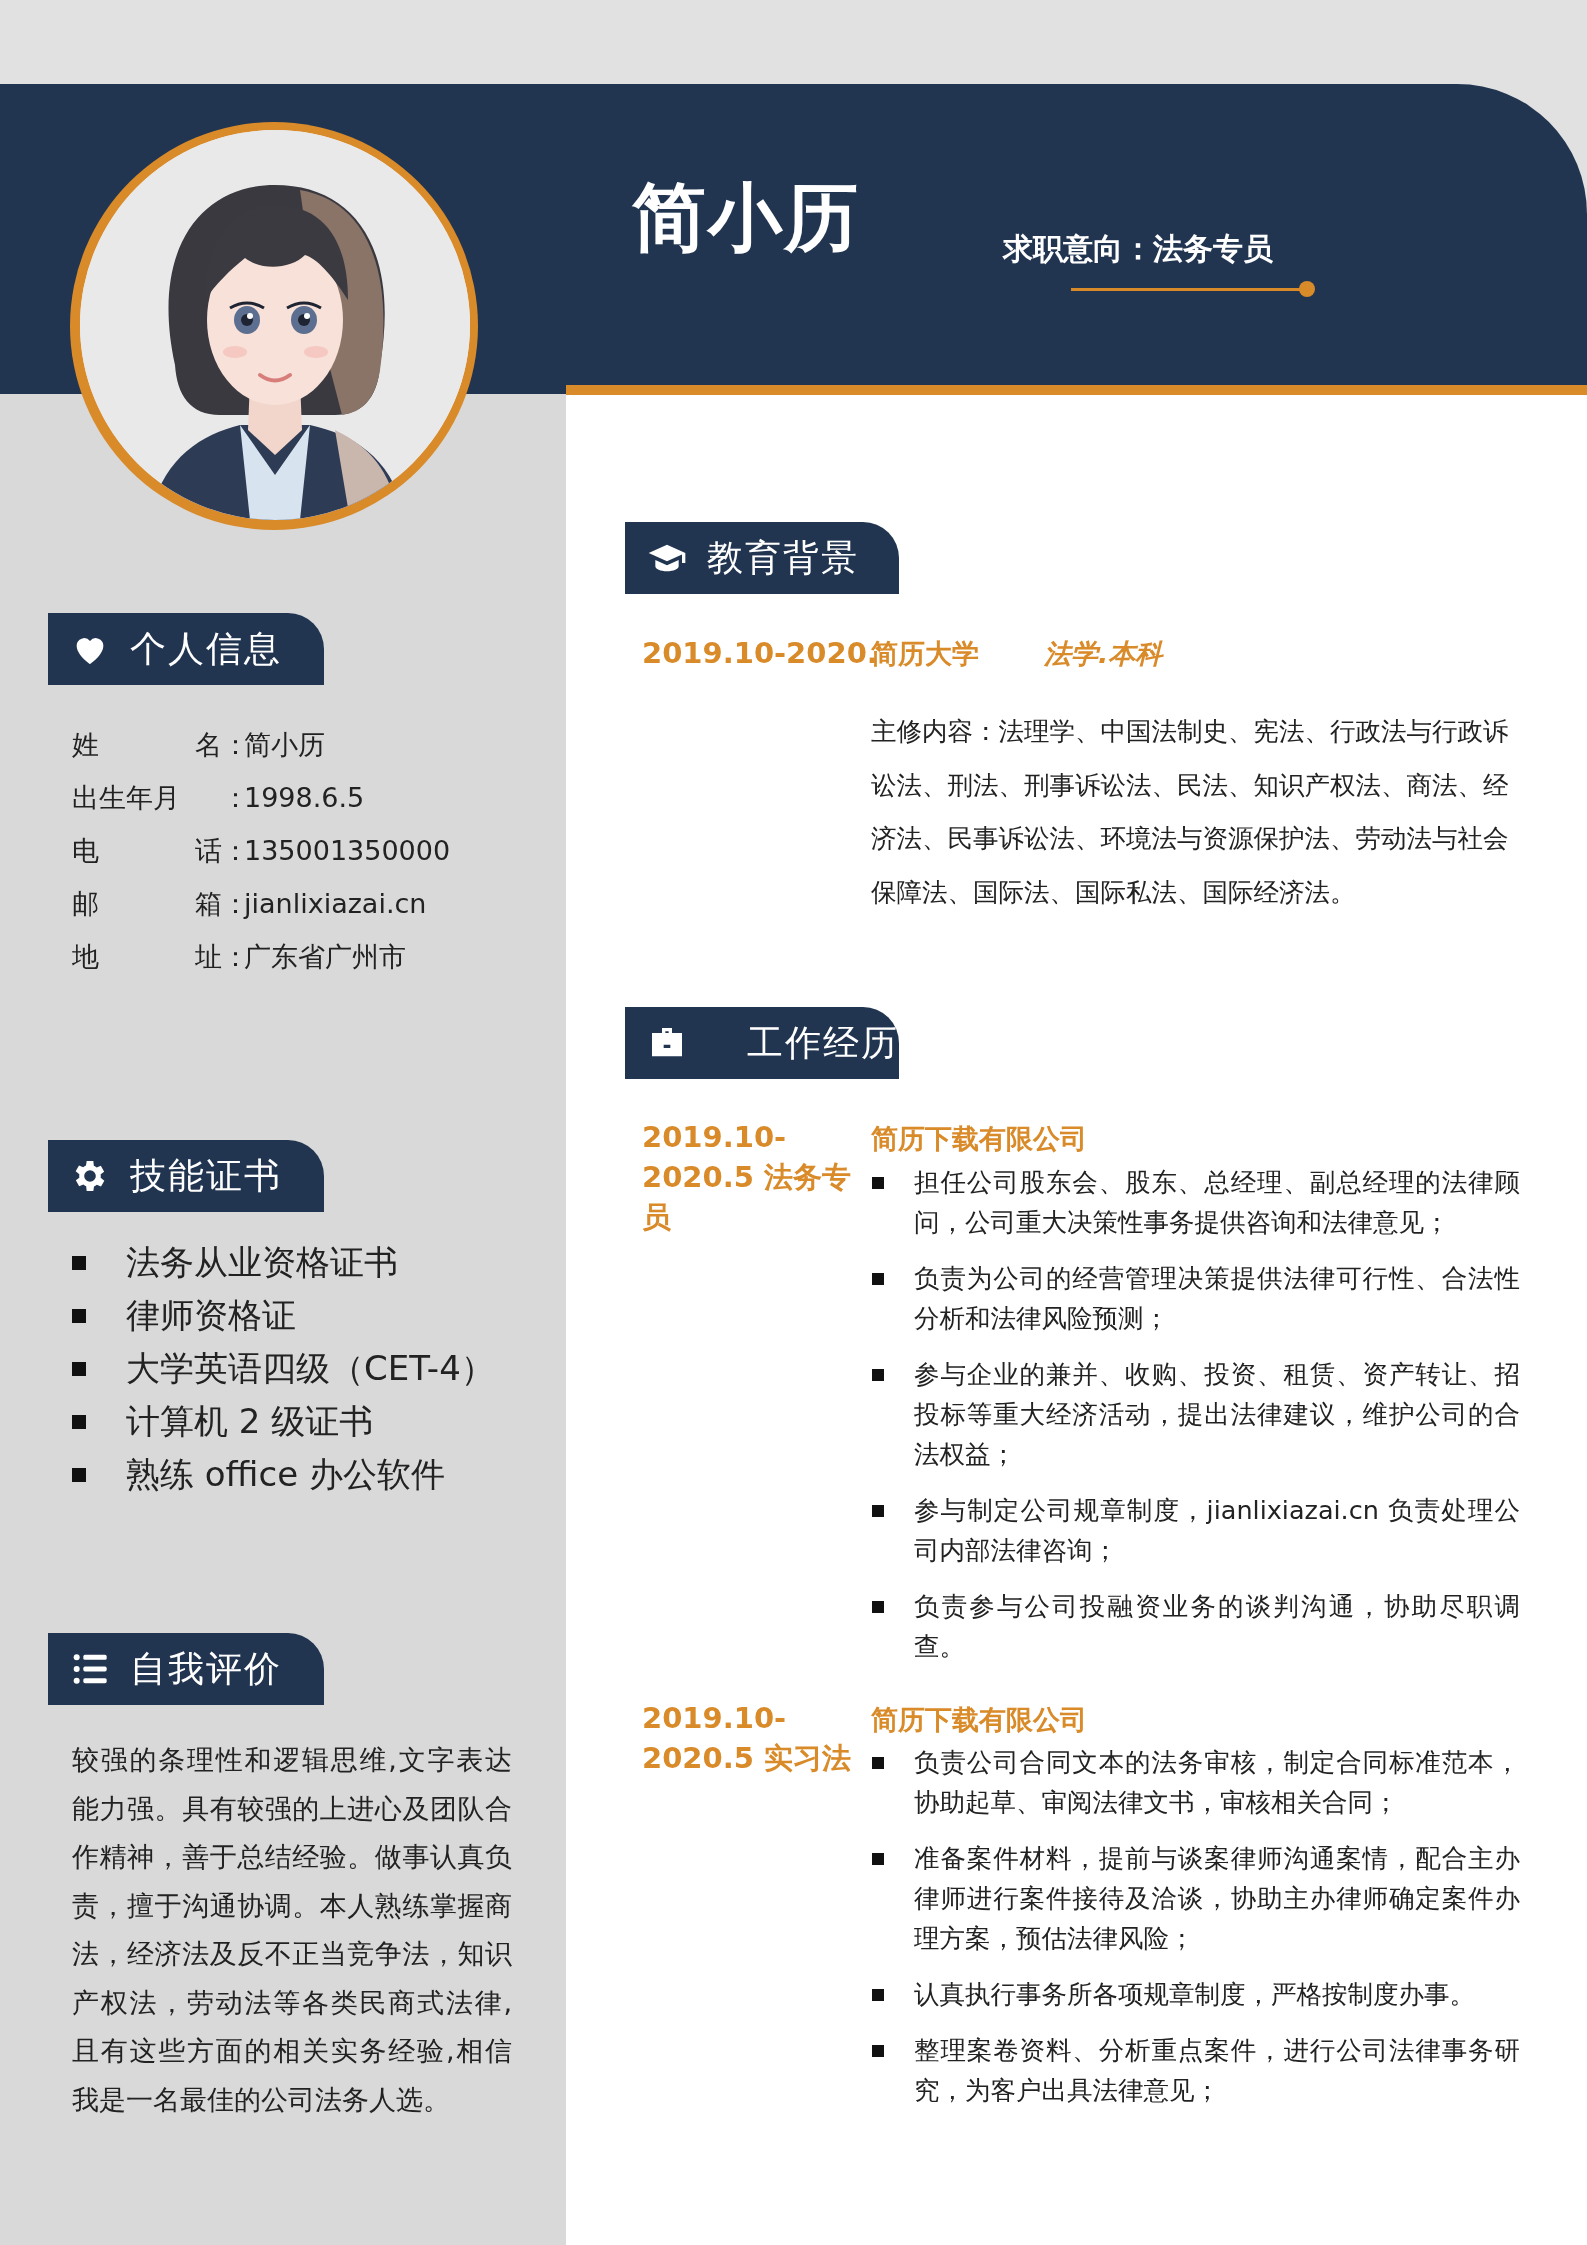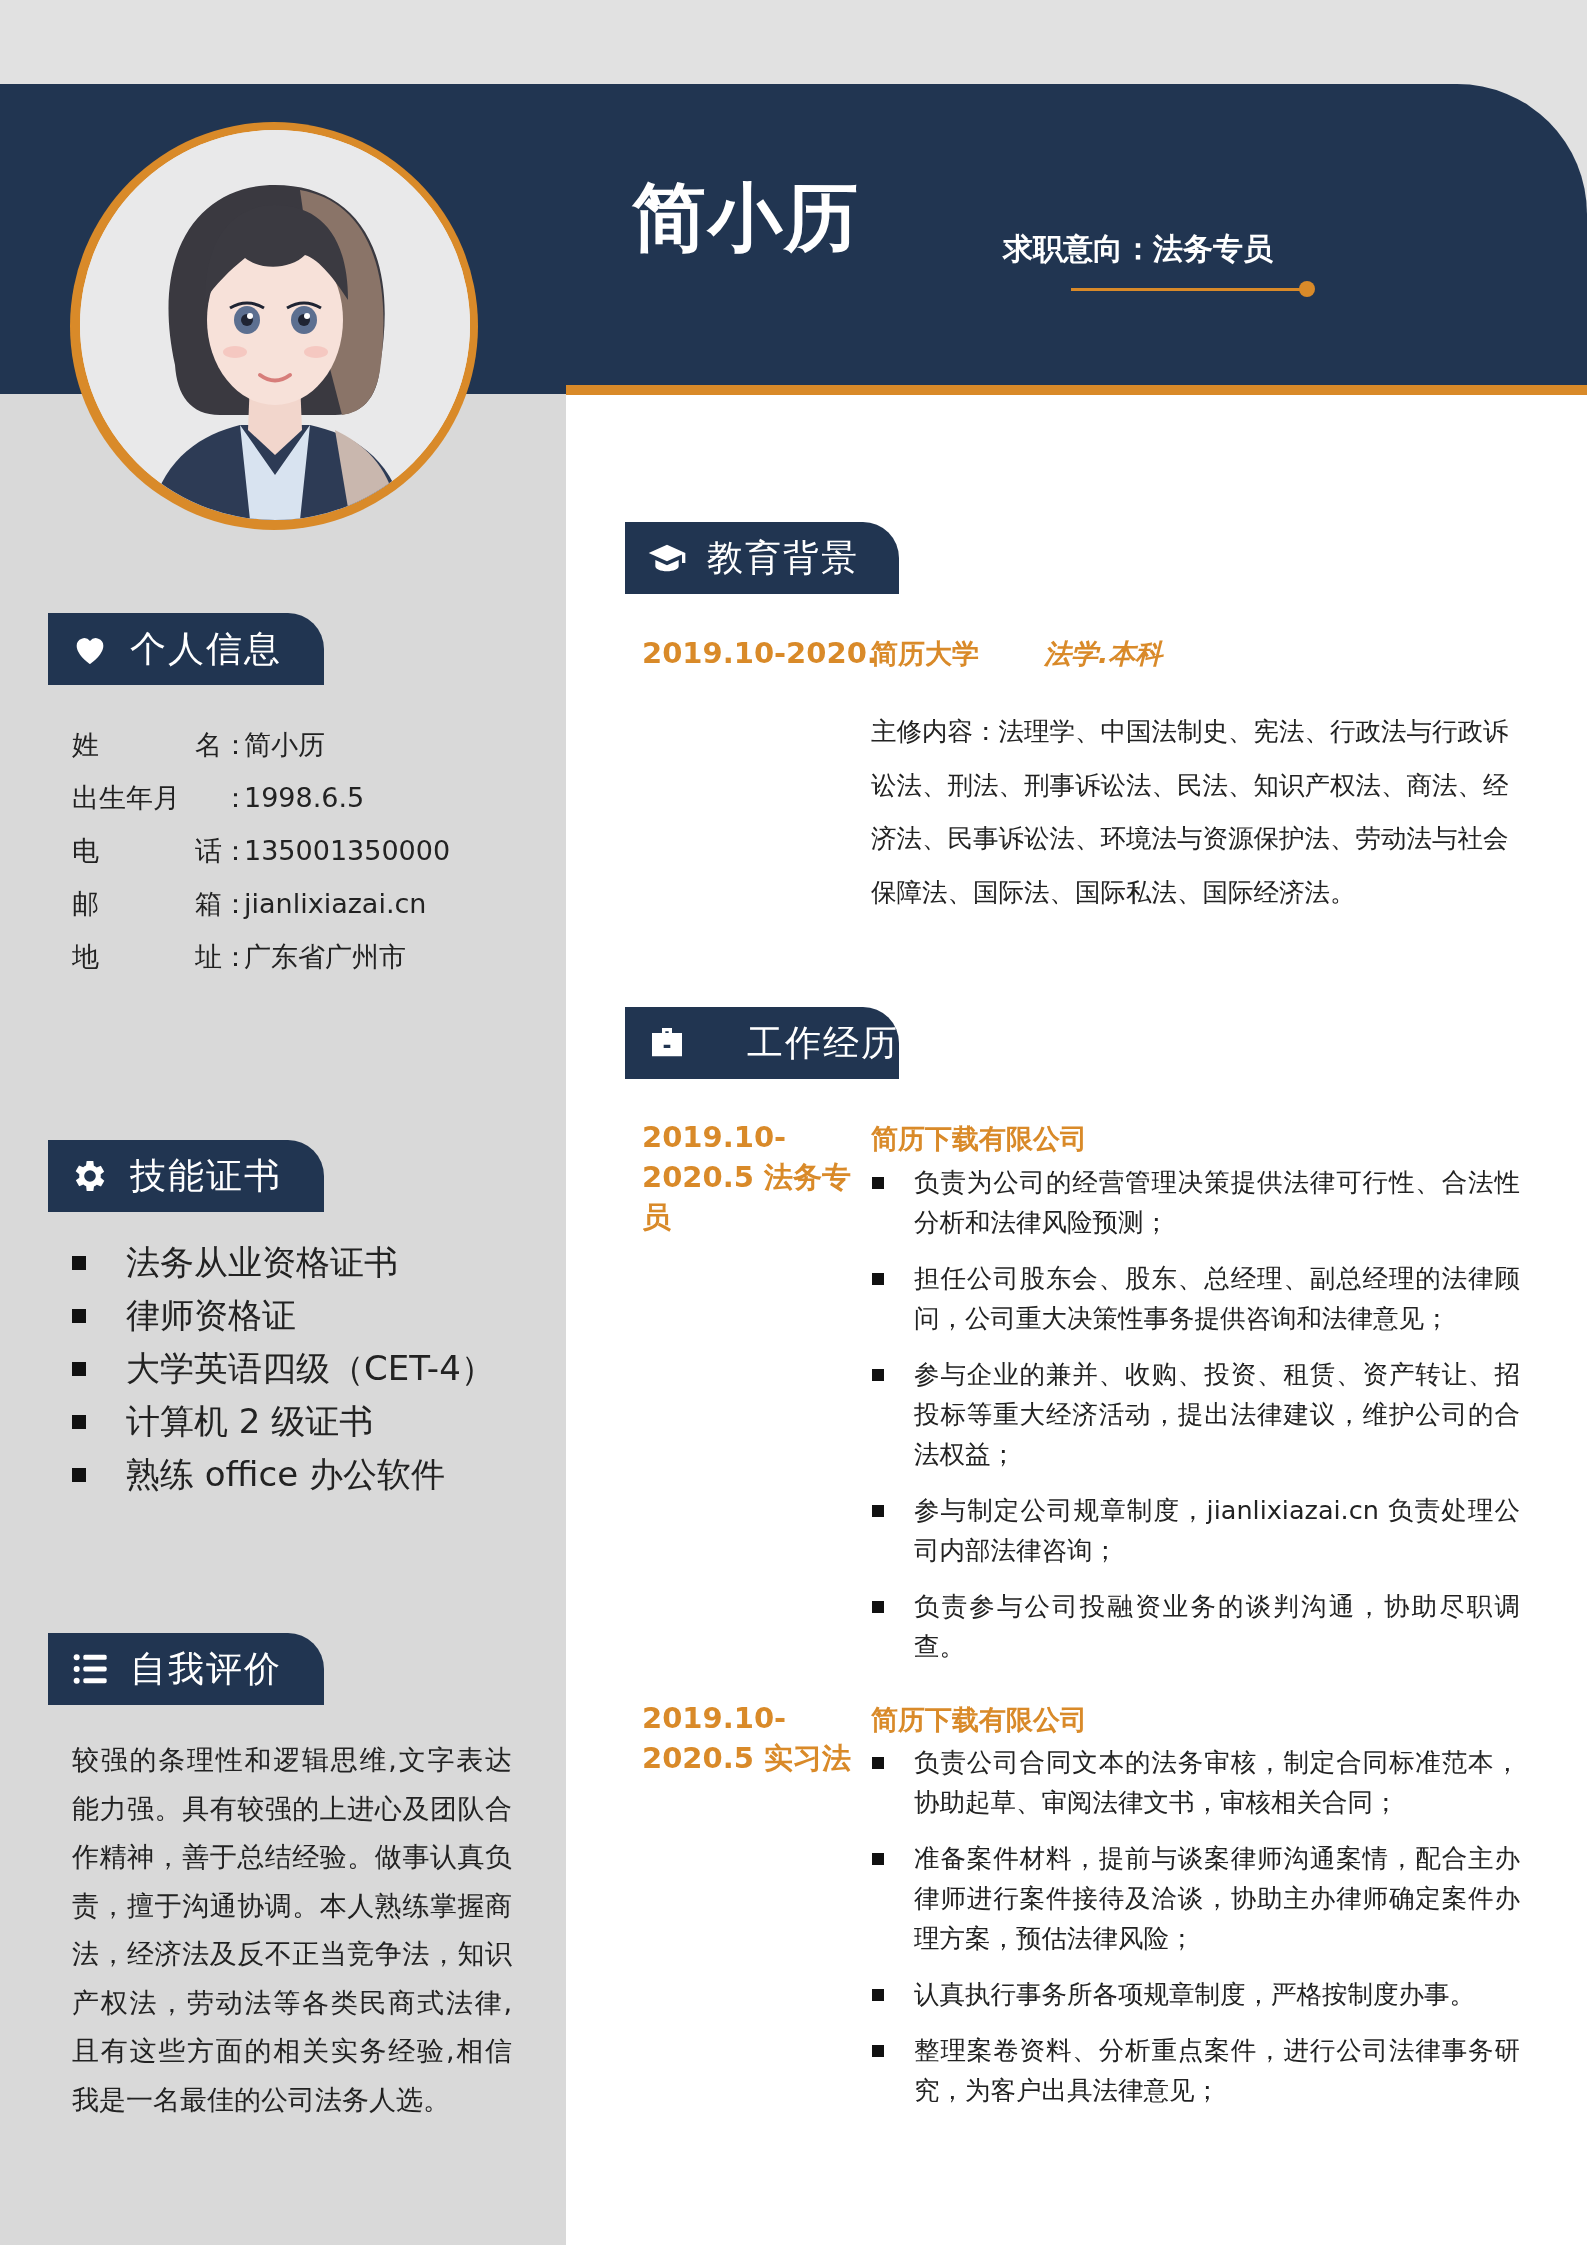--- a/index.html
+++ b/index.html
@@ -261,25 +261,25 @@
       </svg>
   </span>
   <span class="t">工作经历</span>
 </div>
 
 <div class="job-date orange" style="top:1117px;">2019.10-2020.5 法务专员</div>
 <div class="job-company orange" style="top:1121px;">简历下载有限公司</div>
 <div class="job-list" style="top:1162px;">
   <div class="job-item">
       <span class="sq"></span>
+      <span class="txt">担任公司股东会、股东、总经理、副总经理的法律顾问，公司重大决策性事务提供咨询和法律意见；</span>
+    </div>
+  <div class="job-item">
+      <span class="sq"></span>
       <span class="txt">负责为公司的经营管理决策提供法律可行性、合法性分析和法律风险预测；</span>
-    </div>
-  <div class="job-item">
-      <span class="sq"></span>
-      <span class="txt">担任公司股东会、股东、总经理、副总经理的法律顾问，公司重大决策性事务提供咨询和法律意见；</span>
     </div>
   <div class="job-item">
       <span class="sq"></span>
       <span class="txt">参与企业的兼并、收购、投资、租赁、资产转让、招投标等重大经济活动，提出法律建议，维护公司的合法权益；</span>
     </div>
   <div class="job-item">
       <span class="sq"></span>
       <span class="txt">参与制定公司规章制度，jianlixiazai.cn 负责处理公司内部法律咨询；</span>
     </div>
   <div class="job-item">

